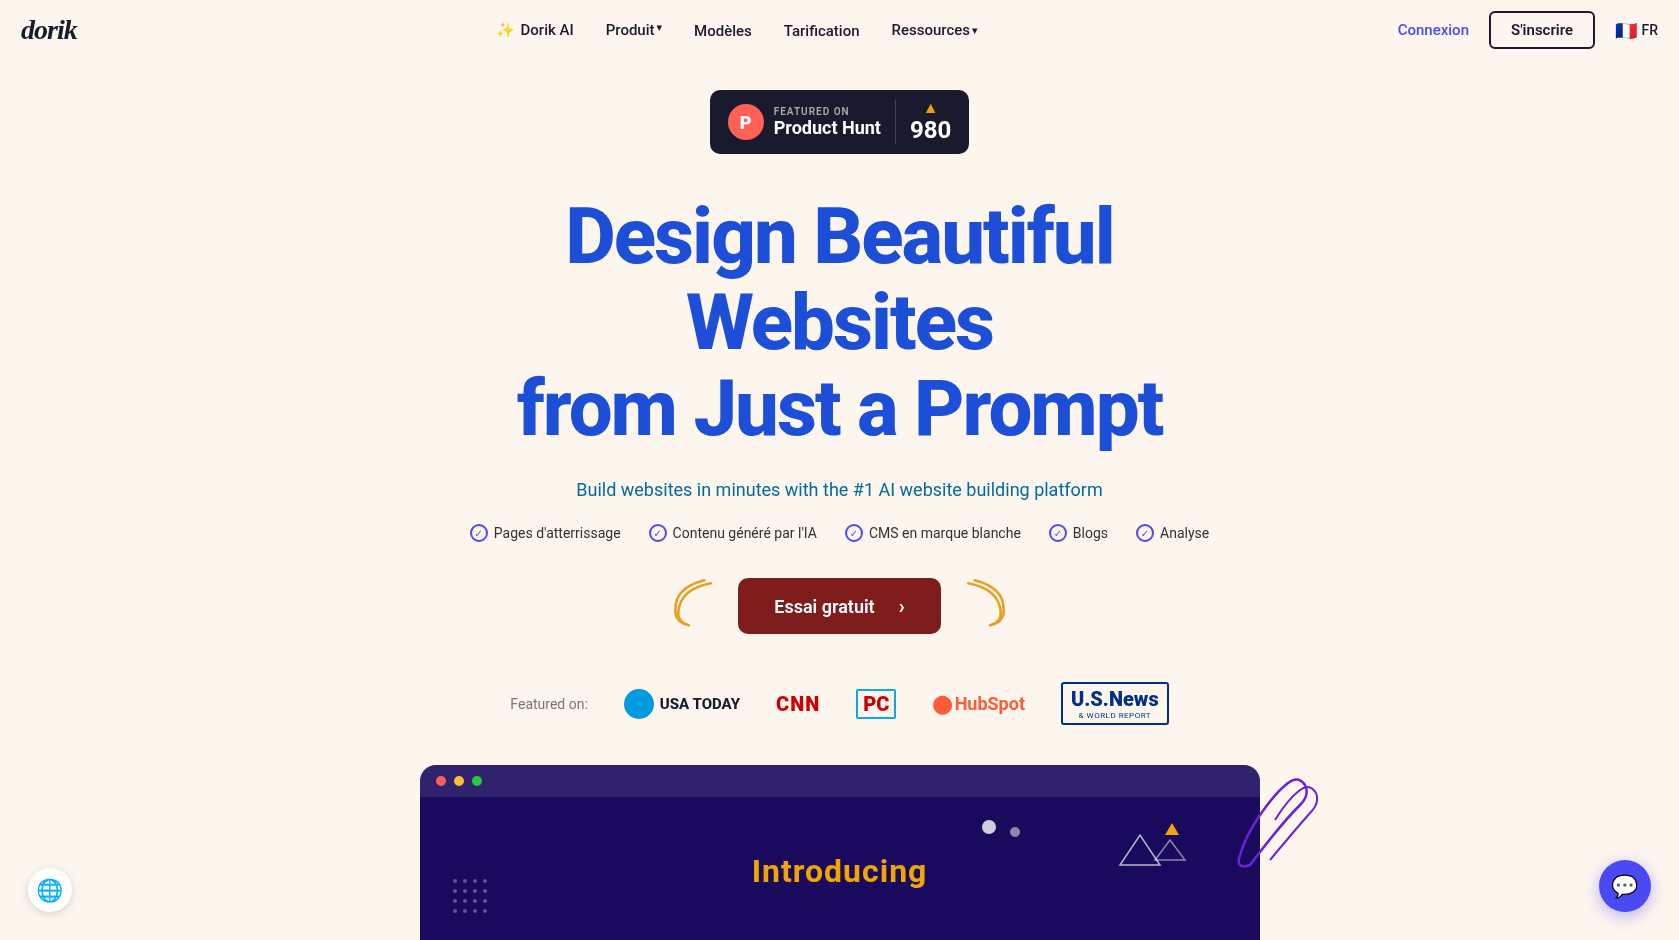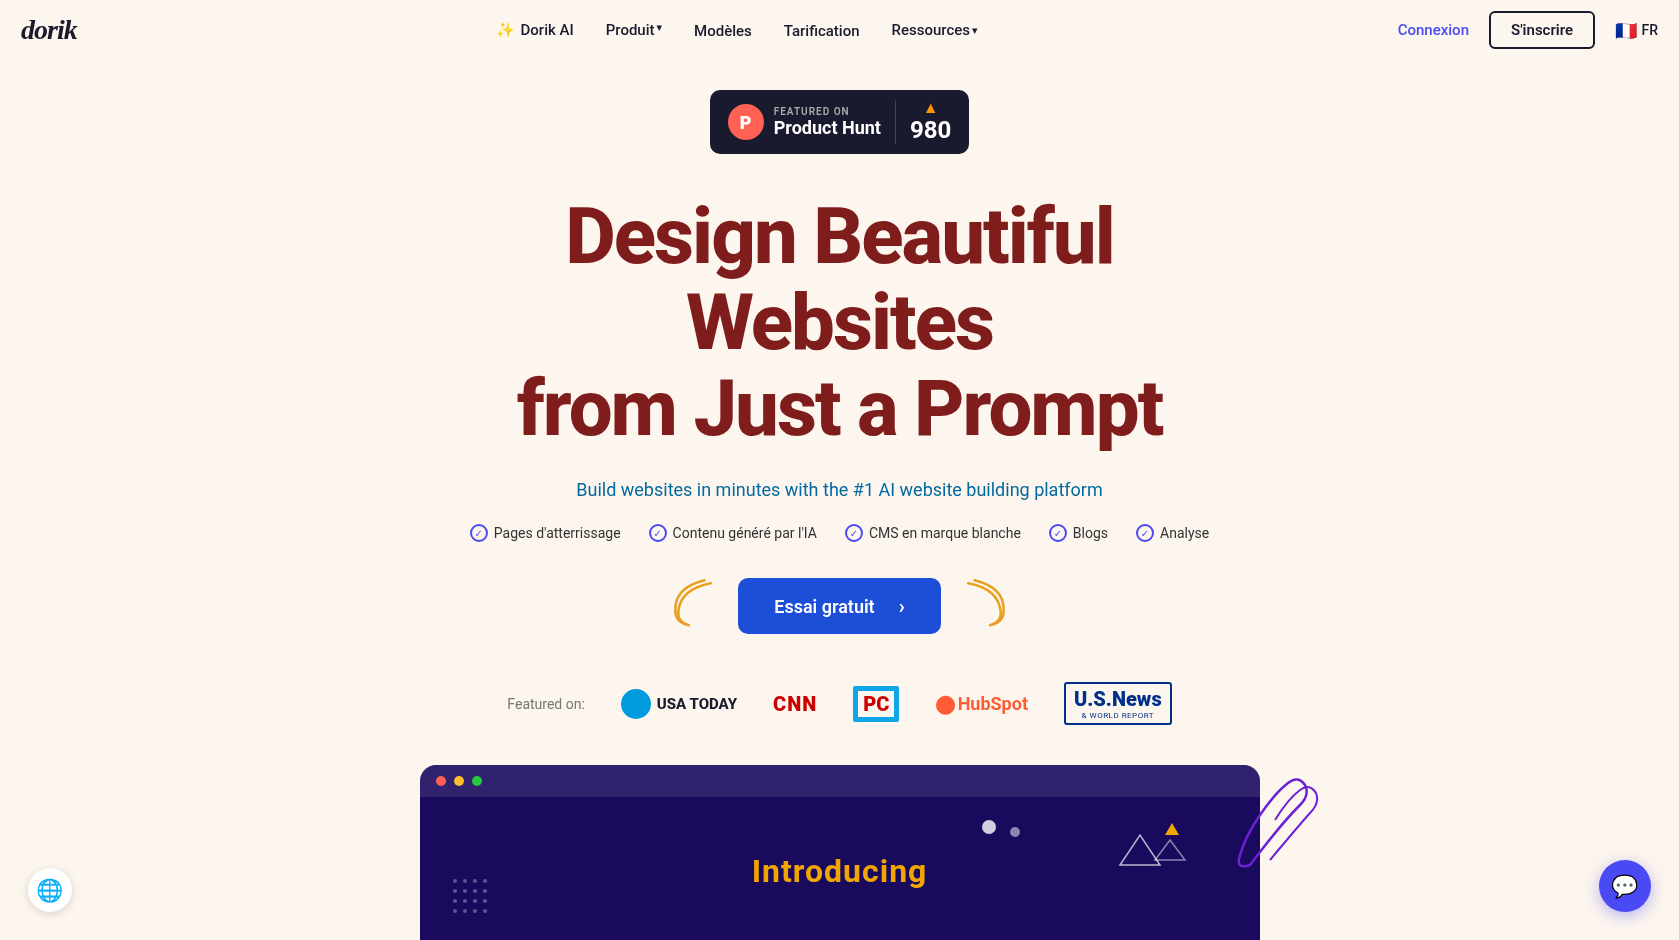--- a/index.html
+++ b/index.html
@@ -133,21 +133,21 @@
       padding-left: 14px;
       margin-left: 4px;
     }
     .ph-arrow { color: #ff9800; font-size: 16px; line-height: 1; }
     .ph-count { font-size: 24px; font-weight: 700; color: white; }
 
     
     .hero-title {
       font-size: 78px;
       font-weight: 800;
-      color: #7f1d1d;
+      color: #1d4ed8;
       line-height: 1.1;
       max-width: 860px;
       margin-bottom: 28px;
       letter-spacing: -2px;
     }
     .hero-subtitle {
       font-size: 18px;
       color: #0369a1;
       margin-bottom: 24px;
     }
@@ -202,21 +202,21 @@
       right: -70px;
       font-size: 28px;
       color: #f0a500;
       transform: rotate(20deg);
       line-height: 1;
     }
     .cta-button {
       display: flex;
       align-items: center;
       gap: 24px;
-      background: #1d4ed8;
+      background: #7f1d1d;
       color: white;
       border: none;
       border-radius: 10px;
       padding: 16px 36px;
       font-size: 18px;
       font-weight: 600;
       cursor: pointer;
       text-decoration: none;
     }
 
@@ -254,21 +254,21 @@
     .logo-cnn {
       font-weight: 900;
       font-size: 20px;
       color: #cc0000;
       letter-spacing: 1px;
     }
     .logo-pc {
       font-weight: 900;
       font-size: 20px;
       color: #cc0000;
-      border: 5px solid #0ea5e9;
+      border: 2px solid #0ea5e9;
       padding: 1px 5px;
       border-radius: 2px;
     }
     .logo-usnews {
       border: 2px solid #003087;
       padding: 3px 8px;
       border-radius: 3px;
       display: flex;
       flex-direction: column;
       align-items: center;

